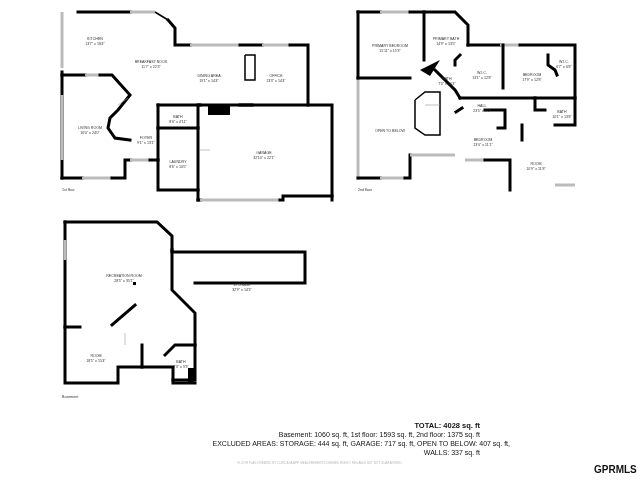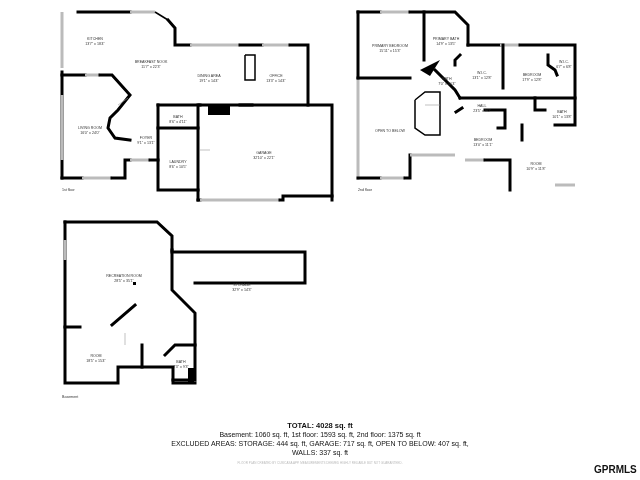--- a/index.html
+++ b/index.html
@@ -5,21 +5,21 @@
   html, body { margin:0; padding:0; background:#ffffff; }
   body { width:640px; height:480px; position:relative; overflow:hidden; font-family:"Liberation Sans", sans-serif; }
   svg.plan { position:absolute; left:0; top:0; }
   .wall { stroke:#000; stroke-width:3; fill:none; stroke-linecap:square; }
   .thin { stroke:#000; stroke-width:1.5; fill:none; }
   .win { stroke:#bbb; stroke-width:3; fill:none; }
   .stair { stroke:#999; stroke-width:0.6; fill:none; }
   .lbl { position:absolute; font-size:3.6px; color:#333; text-align:center; line-height:4.5px; white-space:nowrap; transform:translateX(-50%); }
   .lbl .dim { display:block; }
   .floor-lbl { position:absolute; font-size:3.6px; color:#333; }
-  .summary { position:absolute; left:160px; width:320px; text-align:center; color:#111; }
+  .summary { position:absolute; left:160px; width:320px; text-align:right; color:#111; }
   .total { top:421px; font-weight:bold; font-size:7.5px; }
   .line2 { top:431px; font-size:7px; }
   .line3 { top:440px; font-size:7px; left:130px; width:380px; }
   .line4 { top:449px; font-size:7px; }
   .disclaimer { position:absolute; top:461px; left:220px; width:200px; text-align:center; font-size:3px; color:#bbb; }
   .brand { position:absolute; left:594px; top:464px; font-weight:bold; font-size:10px; color:#111; }
 </style>
 </head>
 <body>
 

